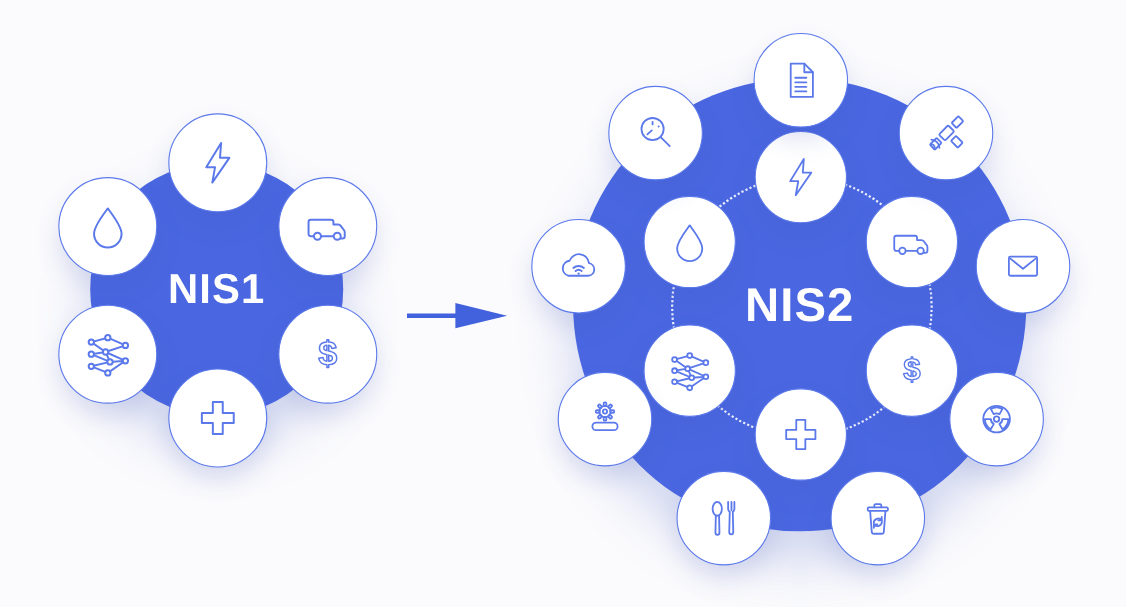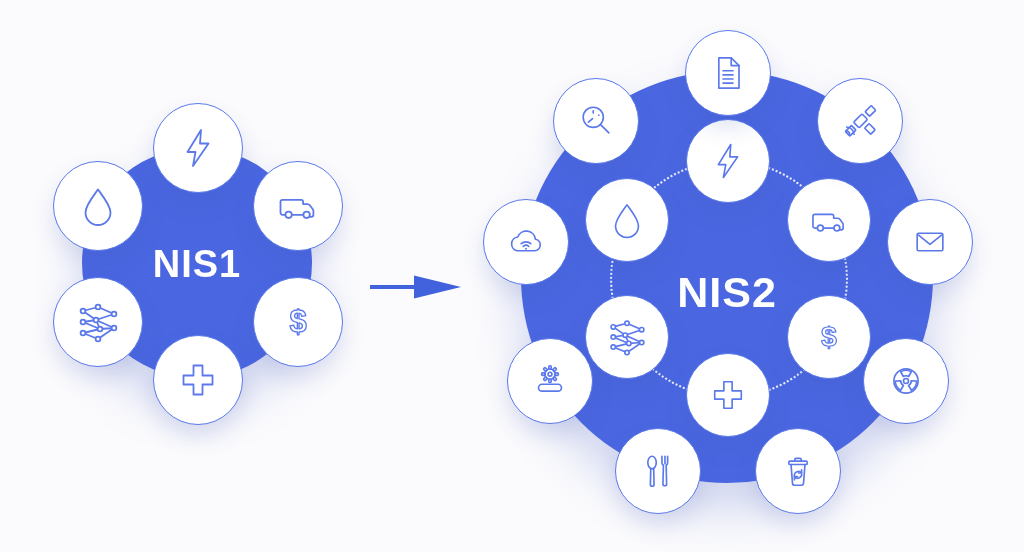--- a/index.html
+++ b/index.html
@@ -32,21 +32,21 @@
   .bubble svg *{fill:none;stroke:currentColor;stroke-width:1.8;stroke-linecap:round;stroke-linejoin:round;}
   .bubble svg .fill{fill:currentColor;stroke:none;}
   .bubble svg .node{fill:#ffffff;}
   .bubble svg text{fill:none;stroke:currentColor;stroke-width:1.35;}
   .label{
     position:absolute;transform:translate(-50%,-50%);
     color:var(--label-text,#ffffff);font-weight:700;letter-spacing:1px;
     z-index:4;white-space:nowrap;
   }
   .label-nis1{left:197px;top:264px;font-size:38px;}
-  .label-nis2{left:727px;top:292px;font-size:43px;}
+  .label-nis2{left:727px;top:278px;font-size:43px;}
   #arrow{
     position:absolute;left:368px;top:271px;width:96px;height:32px;
     color:var(--arrow,#4161dd);z-index:5;
   }
 </style>
 </head>
 <body style="--background: #fbfbfd; --cluster-fill: #4a67e1; --bubble-fill: #ffffff; --bubble-border: #5b79ea; --icon-stroke: #5b79ea; --label-text: #ffffff; --dotted-ring: #ffffff; --arrow: #4161dd;">
 
 <div id="canvas">
   <div class="cluster">

